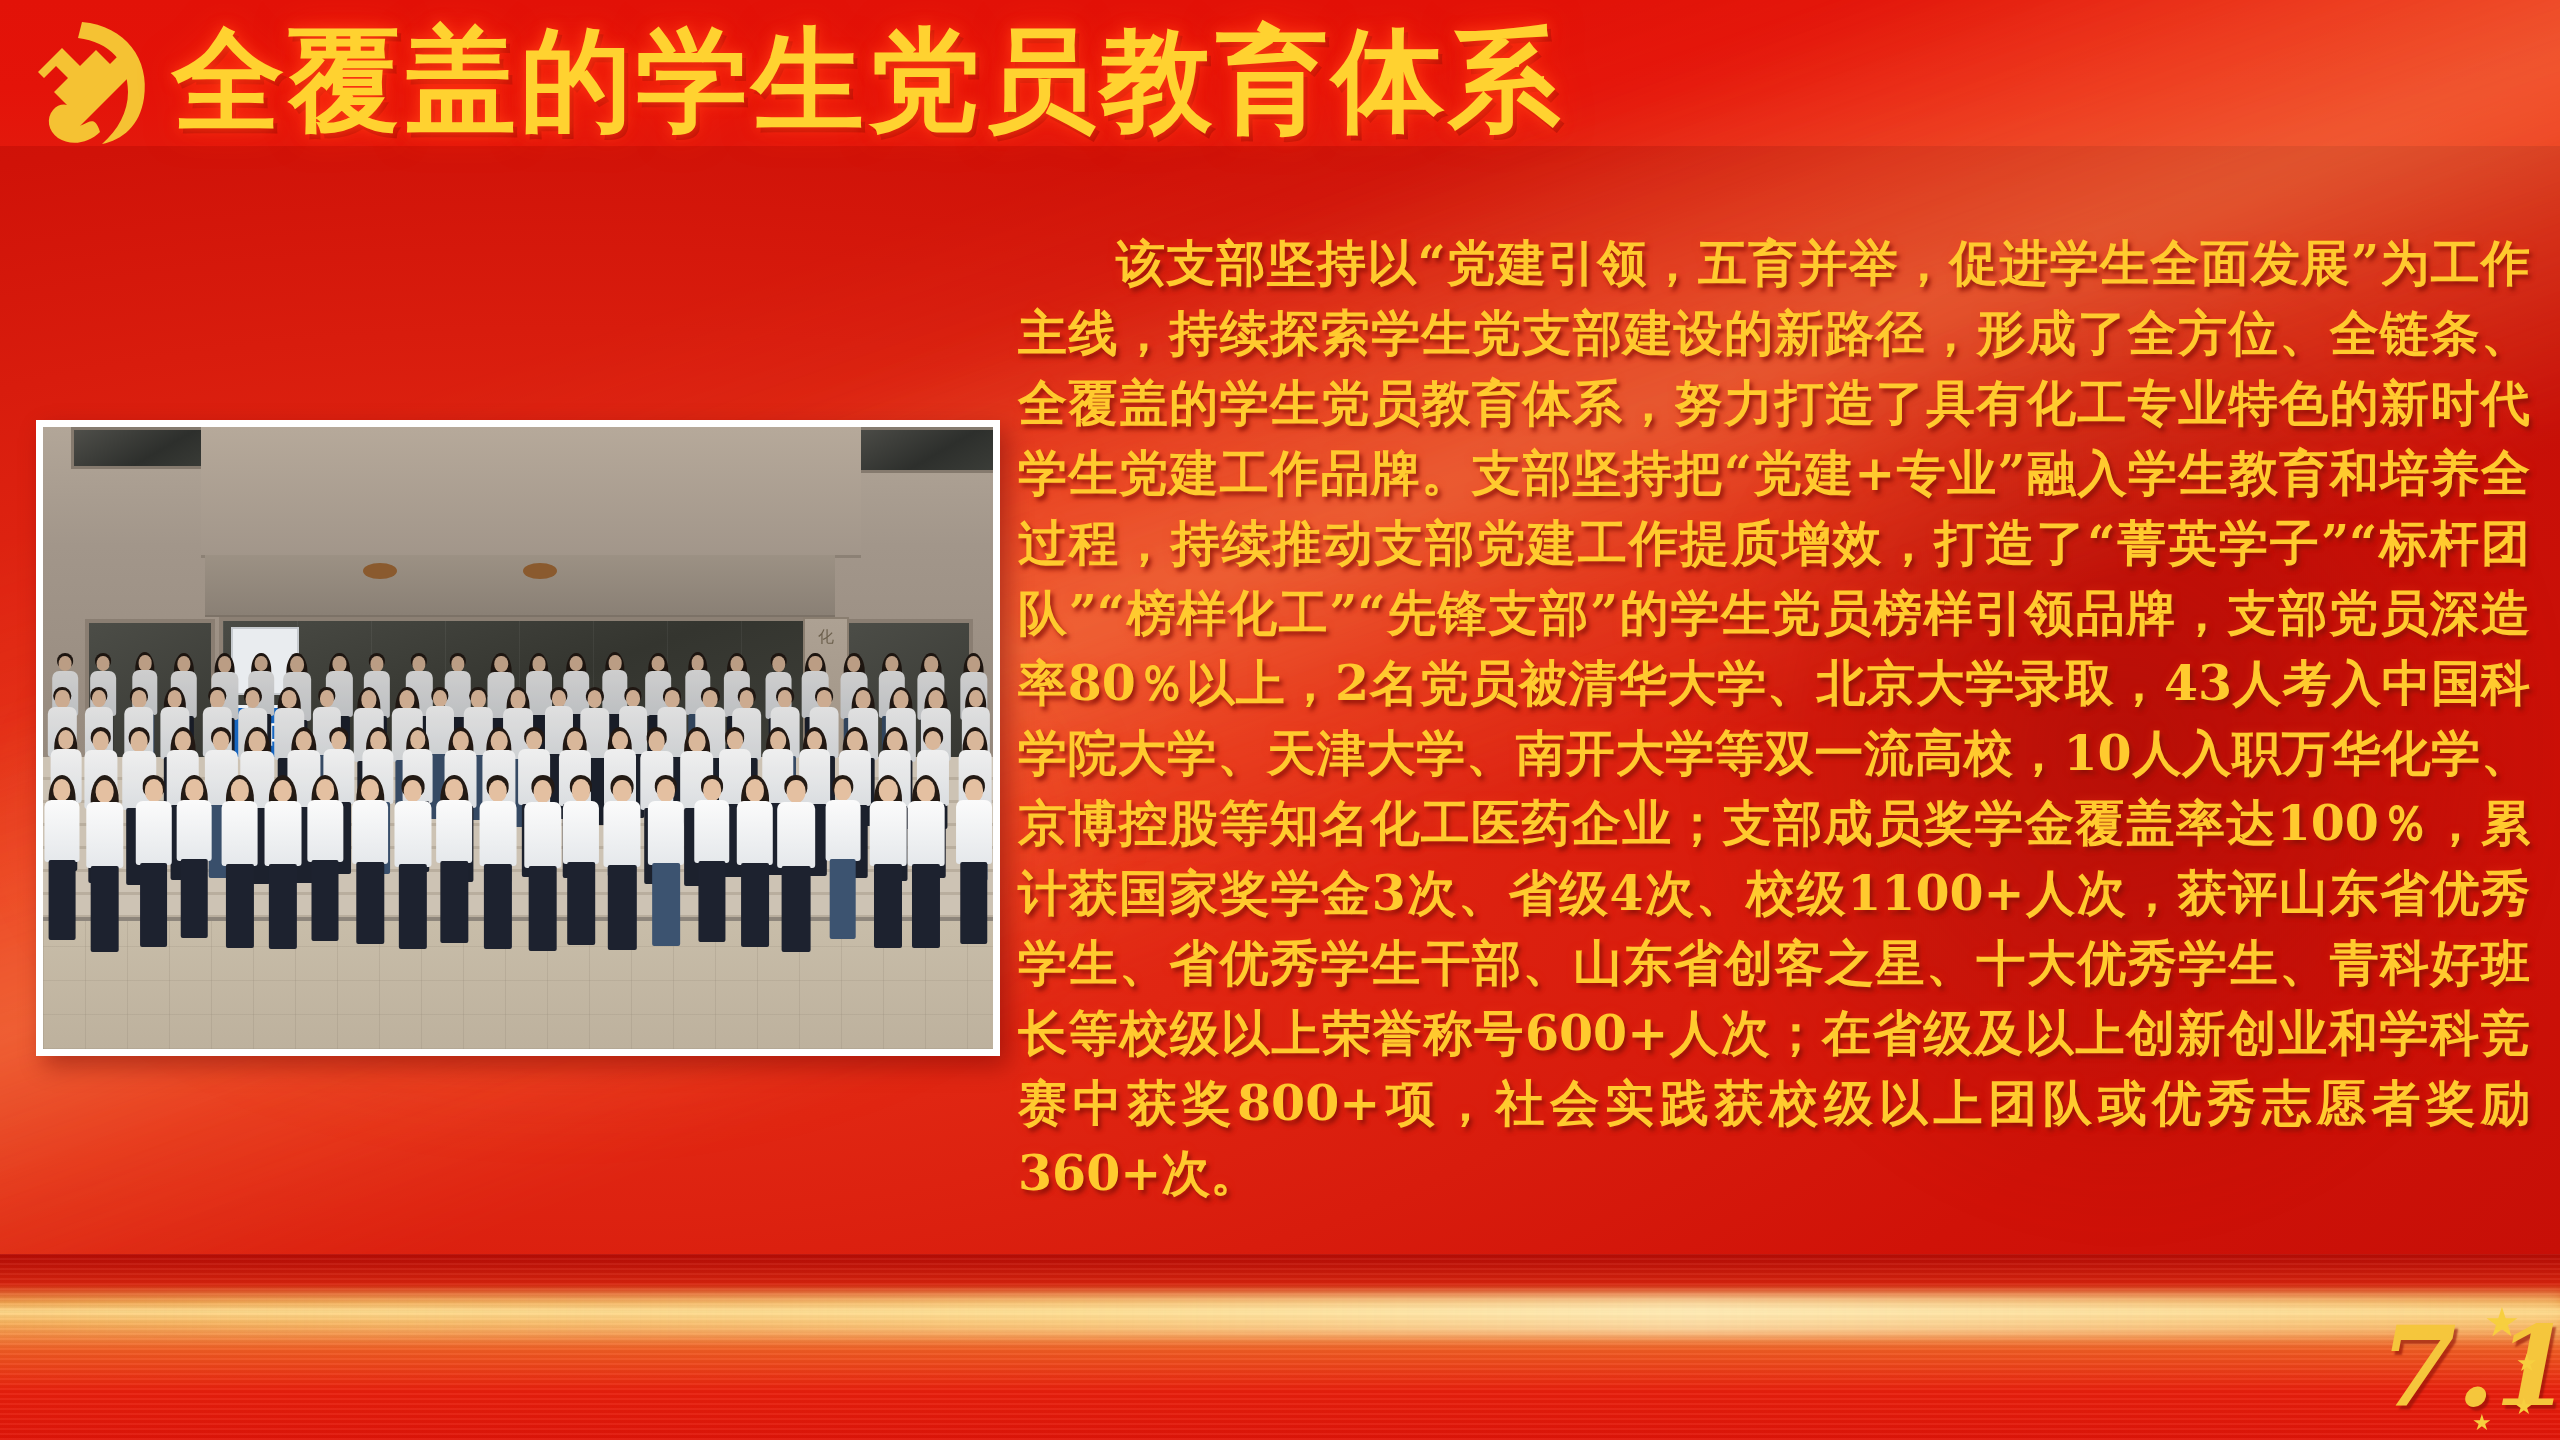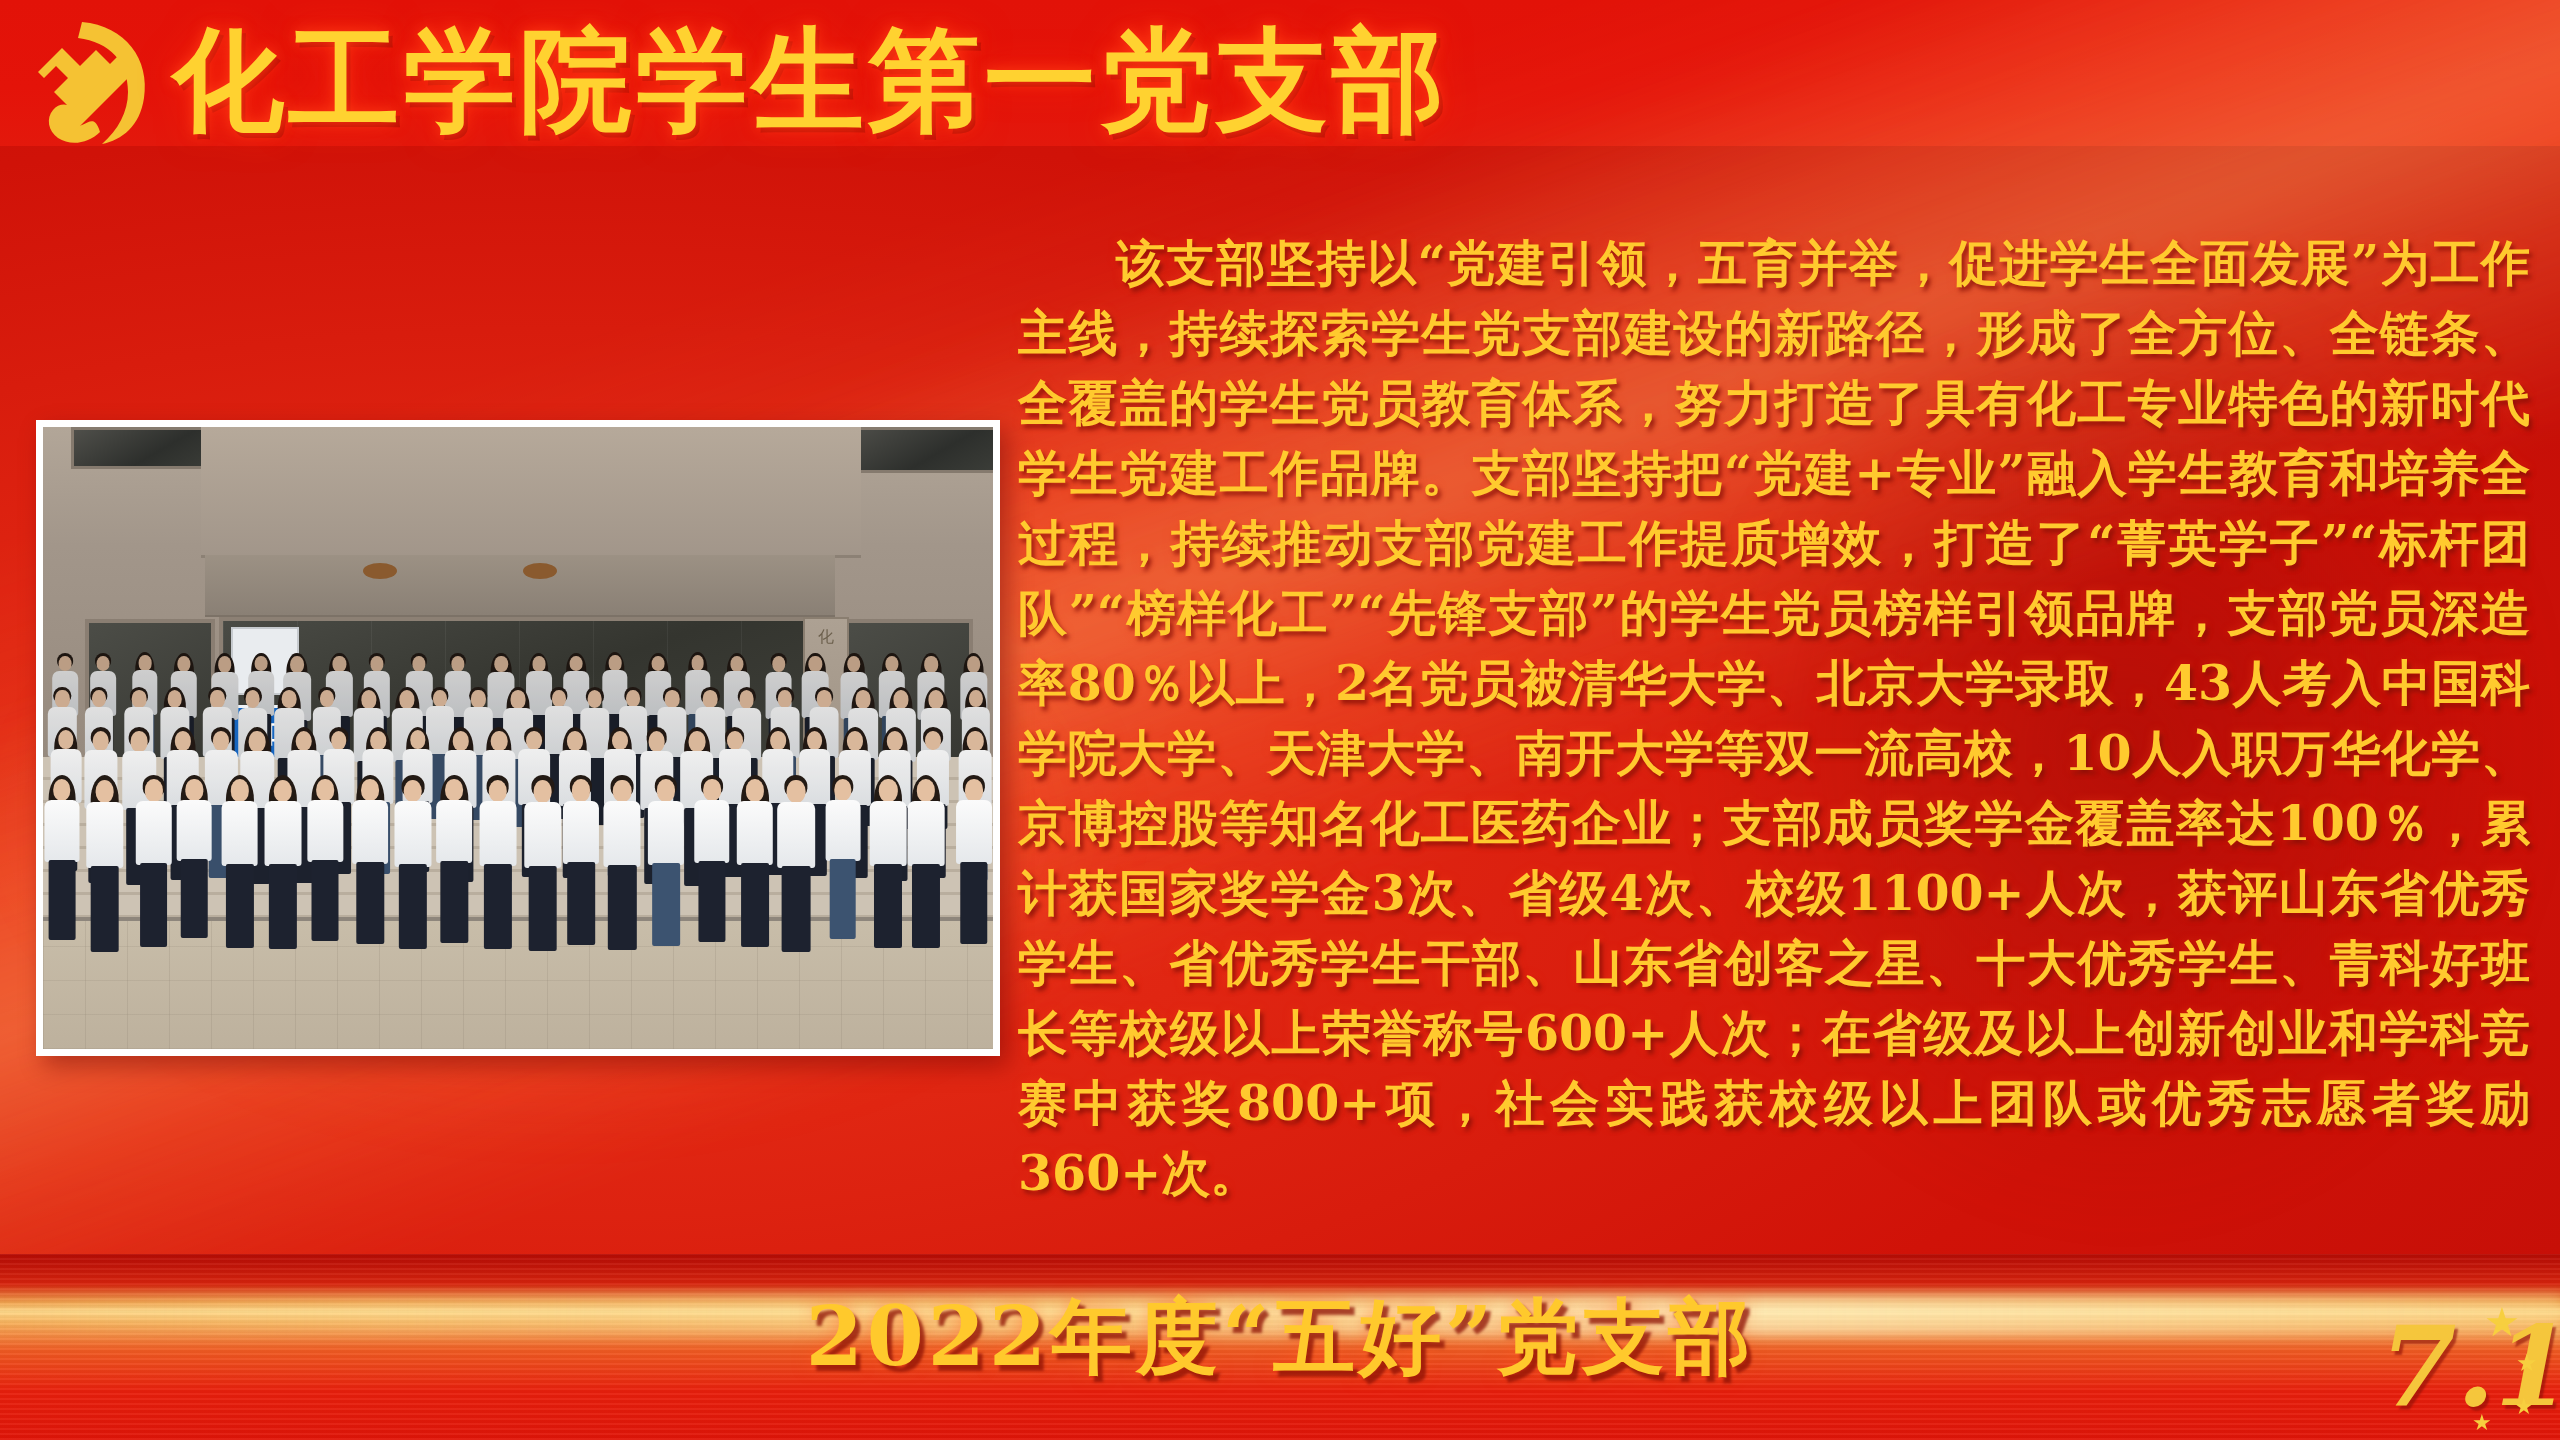--- a/index.html
+++ b/index.html
@@ -277,21 +277,21 @@
                    C36 92 44 91 49 95 C53 98 53 104 50 107 C47 110 43 109 41 107
                    C44 113 52 116 60 113 C68 110 73 104 78 120 Z"></path>
 
           <path d="M96 44 L112 60 L44 128 L28 112 Z"></path>
 
           <path d="M16 60 L40 36 L58 54 L74 38 L92 56 L50 98 L32 80 L46 66 L34 54 L22 66 Z"></path>
         </g>
       </svg>
     </div>
 
-    <div class="title">化工学院学生第一党支部</div>
+    <div class="title">全覆盖的学生党员教育体系</div>
   </div>
 
   <div class="photo-wrap">
     <div class="photo">
 
       <div class="ph-sky"></div>
       <div class="ph-facade"></div>
 
       <div class="ph-window ph-w-left"></div>
       <div class="ph-window ph-w-right"></div>
@@ -886,21 +886,20 @@
           </div>
         </div>
     </div>
   </div>
 
   <div class="body-text">该支部坚持以“党建引领，五育并举，促进学生全面发展”为工作主线，持续探索学生党支部建设的新路径，形成了全方位、全链条、全覆盖的学生党员教育体系，努力打造了具有化工专业特色的新时代学生党建工作品牌。支部坚持把“党建+专业”融入学生教育和培养全过程，持续推动支部党建工作提质增效，打造了“菁英学子”“标杆团队”“榜样化工”“先锋支部”的学生党员榜样引领品牌，支部党员深造率80％以上，2名党员被清华大学、北京大学录取，43人考入中国科学院大学、天津大学、南开大学等双一流高校，10人入职万华化学、京博控股等知名化工医药企业；支部成员奖学金覆盖率达100％，累计获国家奖学金3次、省级4次、校级1100+人次，获评山东省优秀学生、省优秀学生干部、山东省创客之星、十大优秀学生、青科好班长等校级以上荣誉称号600+人次；在省级及以上创新创业和学科竞赛中获奖800+项，社会实践获校级以上团队或优秀志愿者奖励360+次。</div>
 
   <div class="bottom">
     <div class="bottom-bg"></div>
     <div class="bottom-sheen"></div>
-    <div class="bottom-title">2022年度“五好”党支部</div>
 
     <div class="anniv">
       <div class="anniv-num">7.1</div>
       <div class="star s1">★</div>
       <div class="star s2">★</div>
       <div class="star s3">★</div>
       <div class="star s4">★</div>
     </div>
   </div>
 

